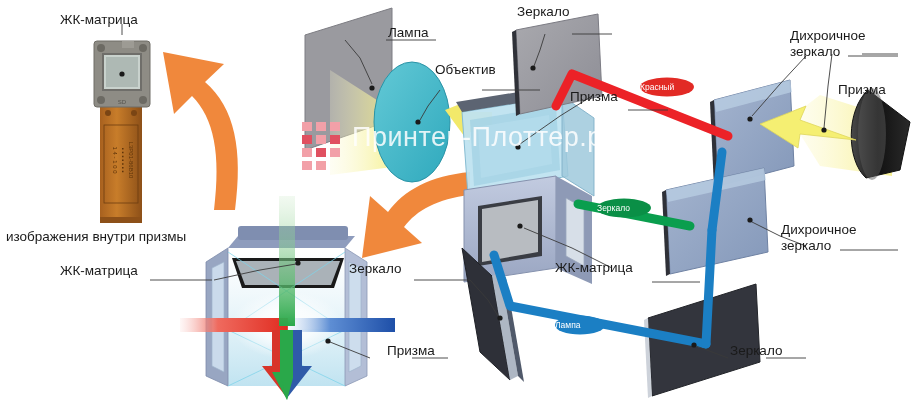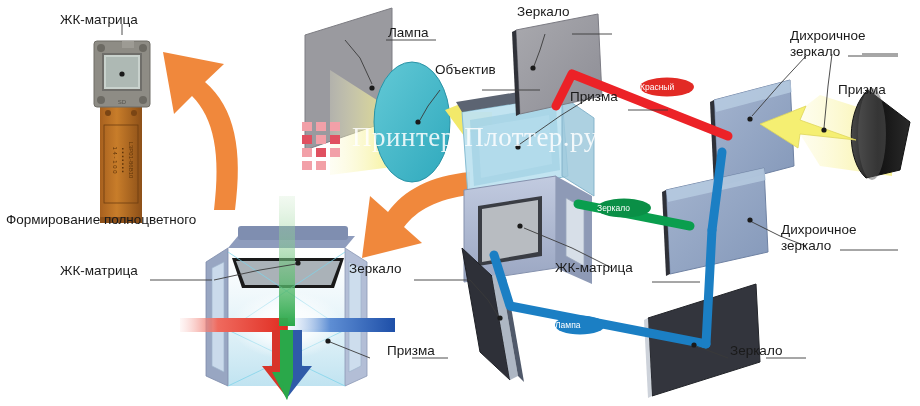--- a/index.html
+++ b/index.html
@@ -4,21 +4,21 @@
 <style>
   html,body{margin:0;padding:0;background:#fff;}
   body{width:920px;height:406px;position:relative;overflow:hidden;
        font-family:"Liberation Sans","DejaVu Sans",sans-serif;}
   #stage{position:absolute;inset:0;width:920px;height:324px;}
   .lbl{position:absolute;color:#1a1a1a;font-size:13.5px;line-height:15px;
        white-space:pre;font-family:"Liberation Sans","DejaVu Sans",sans-serif;}
   svg{position:absolute;left:0;top:0;}
   .wm{position:absolute;font-size:27px;color:#ffffff;opacity:.85;
       letter-spacing:.5px;white-space:pre;pointer-events:none;
-      font-family:Liberation Serif, serif;}
+      font-family:Liberation Sans, sans-serif;}
   .beamtag{position:absolute;color:#fff;font-size:8.5px;font-weight:normal;
            text-align:left;white-space:pre;}
 </style>
 </head>
 <body>
 
 <div id="stage">
 
 <svg width="920" height="406" viewBox="0 0 920 406">
   <defs>
@@ -322,21 +322,21 @@
     <rect x="302" y="148" width="10" height="9" fill="#f2a0a8"></rect>
     <rect x="316" y="148" width="10" height="9" fill="#e05060"></rect>
     <rect x="330" y="148" width="10" height="9" fill="#f2a0a8"></rect>
     <rect x="302" y="161" width="10" height="9" fill="#f2a0a8"></rect>
     <rect x="316" y="161" width="10" height="9" fill="#f2a0a8"></rect>
   </g>
 </svg>
 
 <div class="lbl" style="left:60px;top:12px;">ЖК-матрица</div>
 
-<div class="lbl" style="left:6px;top:212px;">Формирование полноцветного</div>
+<div class="lbl" style="left:6px;top:229px;">изображения внутри призмы</div>
 
 <div class="lbl" style="left:60px;top:263px;">ЖК-матрица</div>
 
 <div class="lbl" style="left:387px;top:343px;">Призма</div>
 
 <div class="lbl" style="left:388px;top:25px;">Лампа</div>
 
 <div class="lbl" style="left:435px;top:62px;">Объектив</div>
 
 <div class="lbl" style="left:517px;top:4px;">Зеркало</div>

